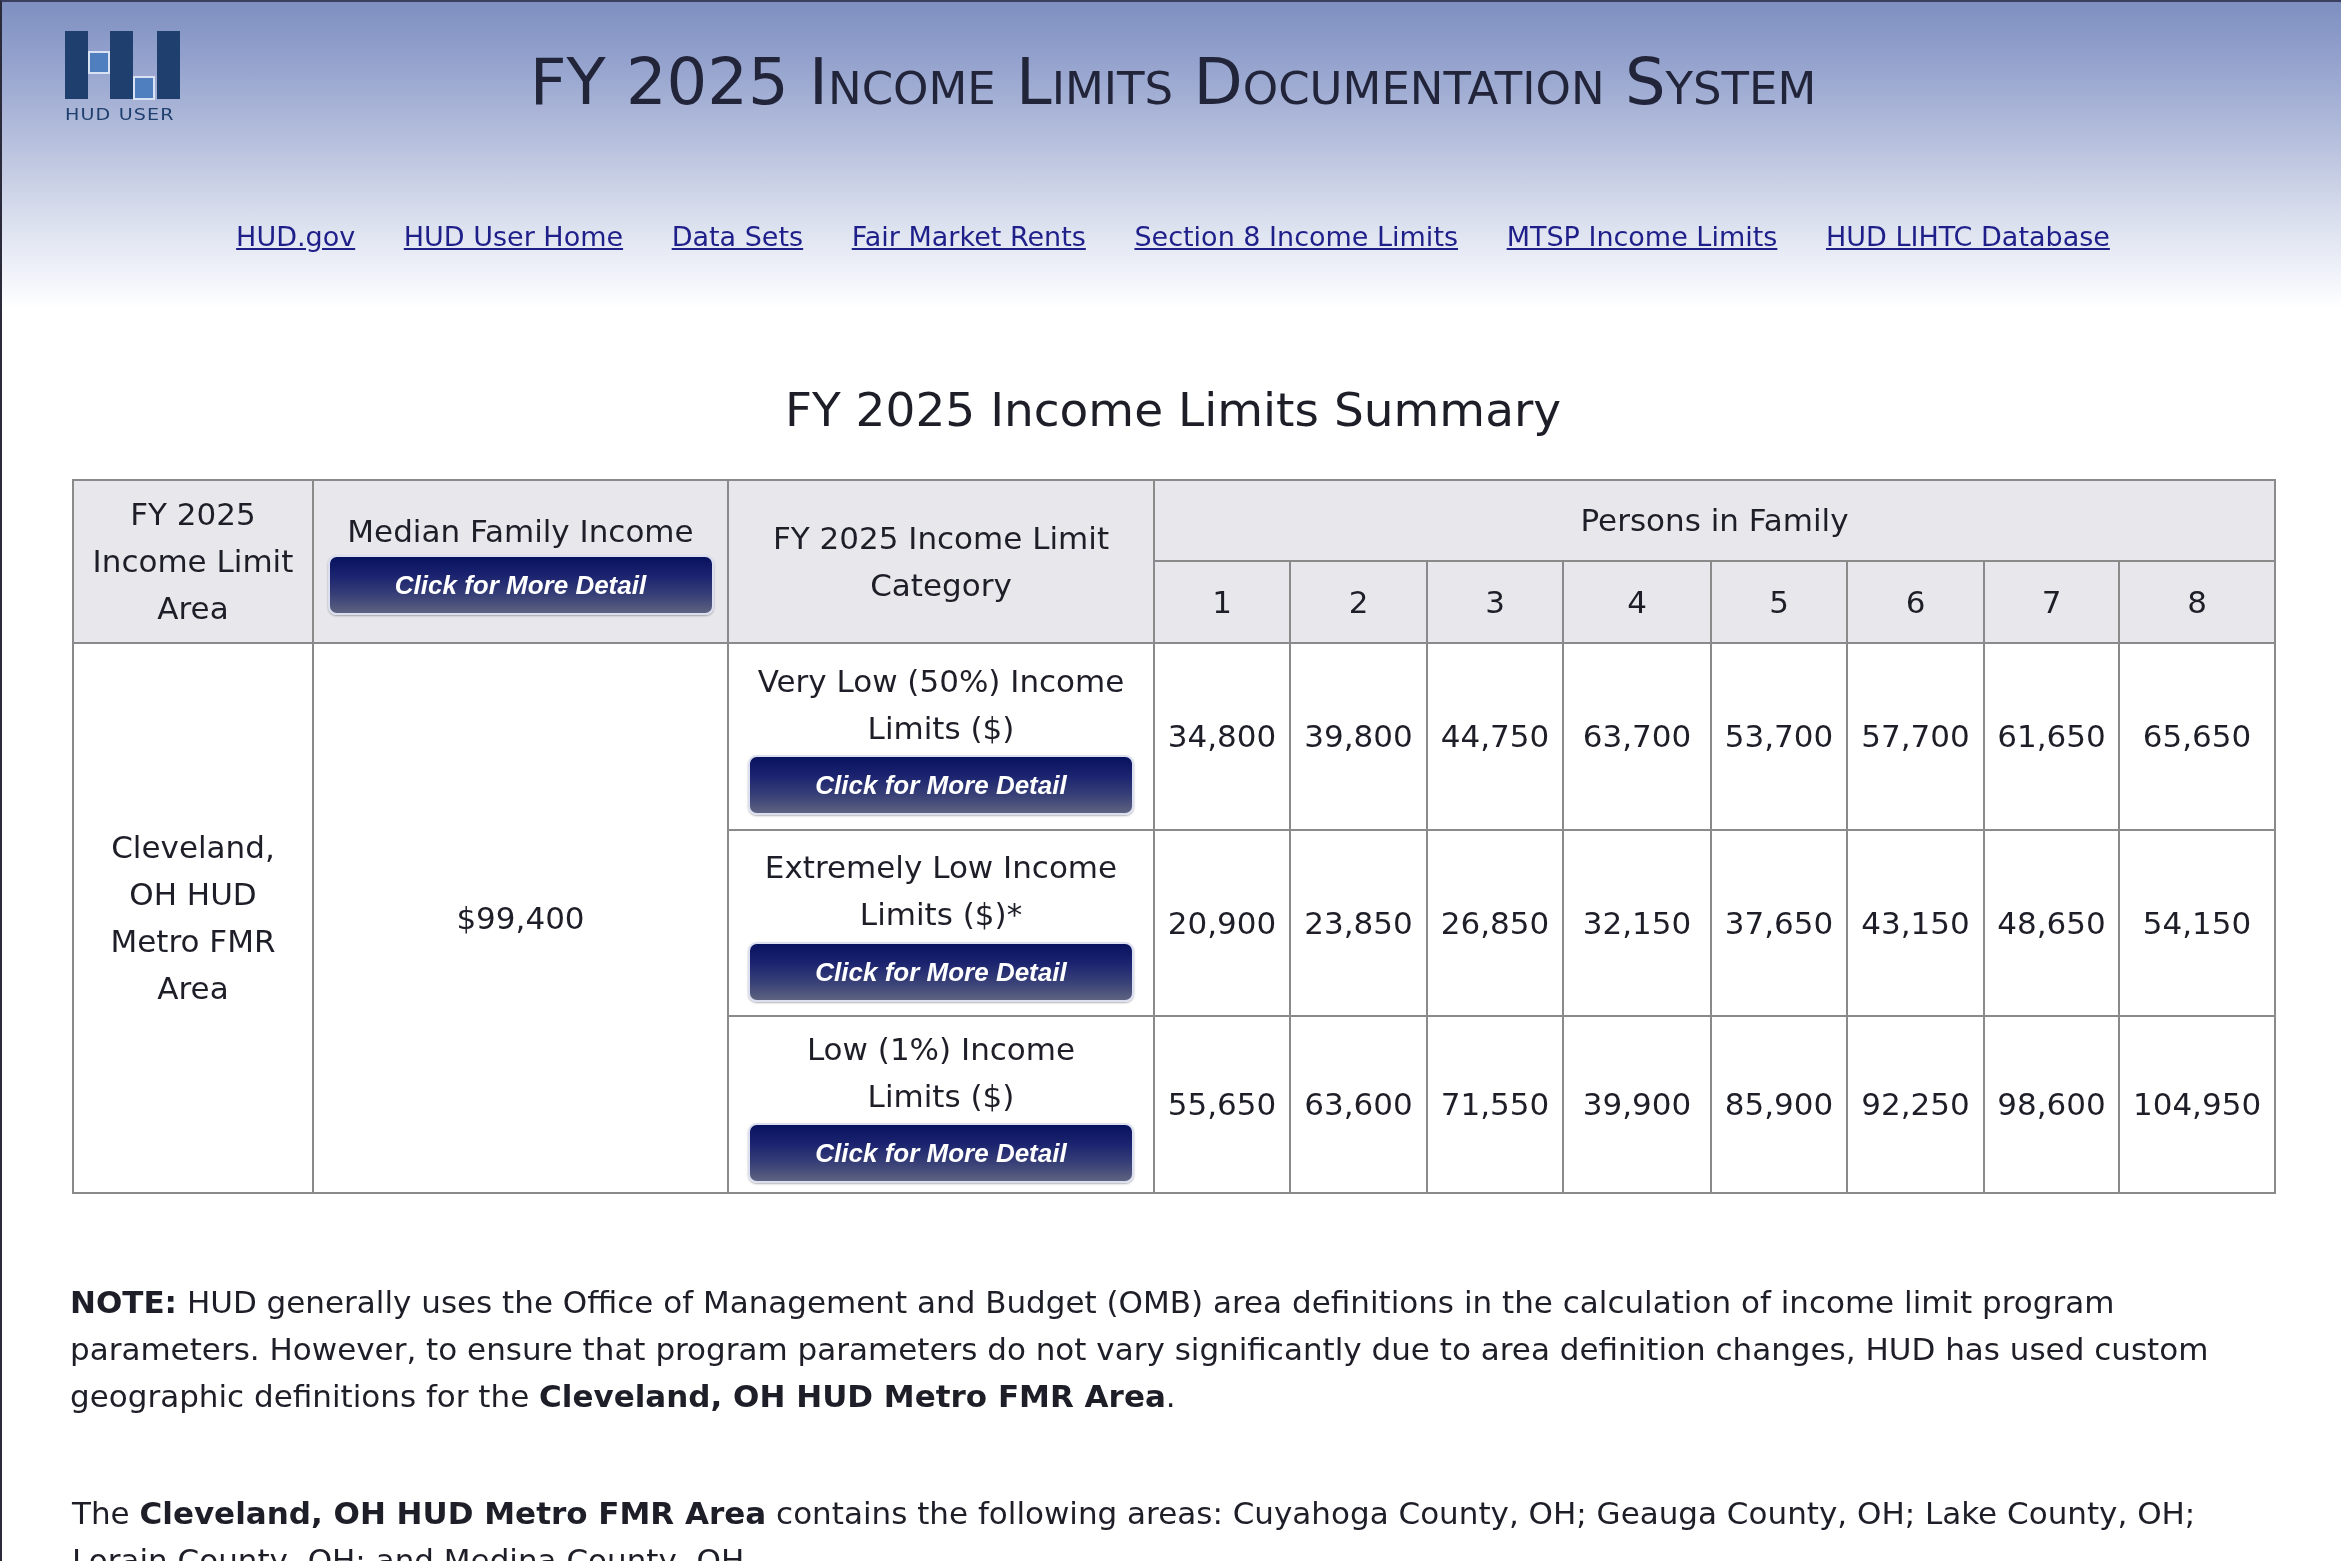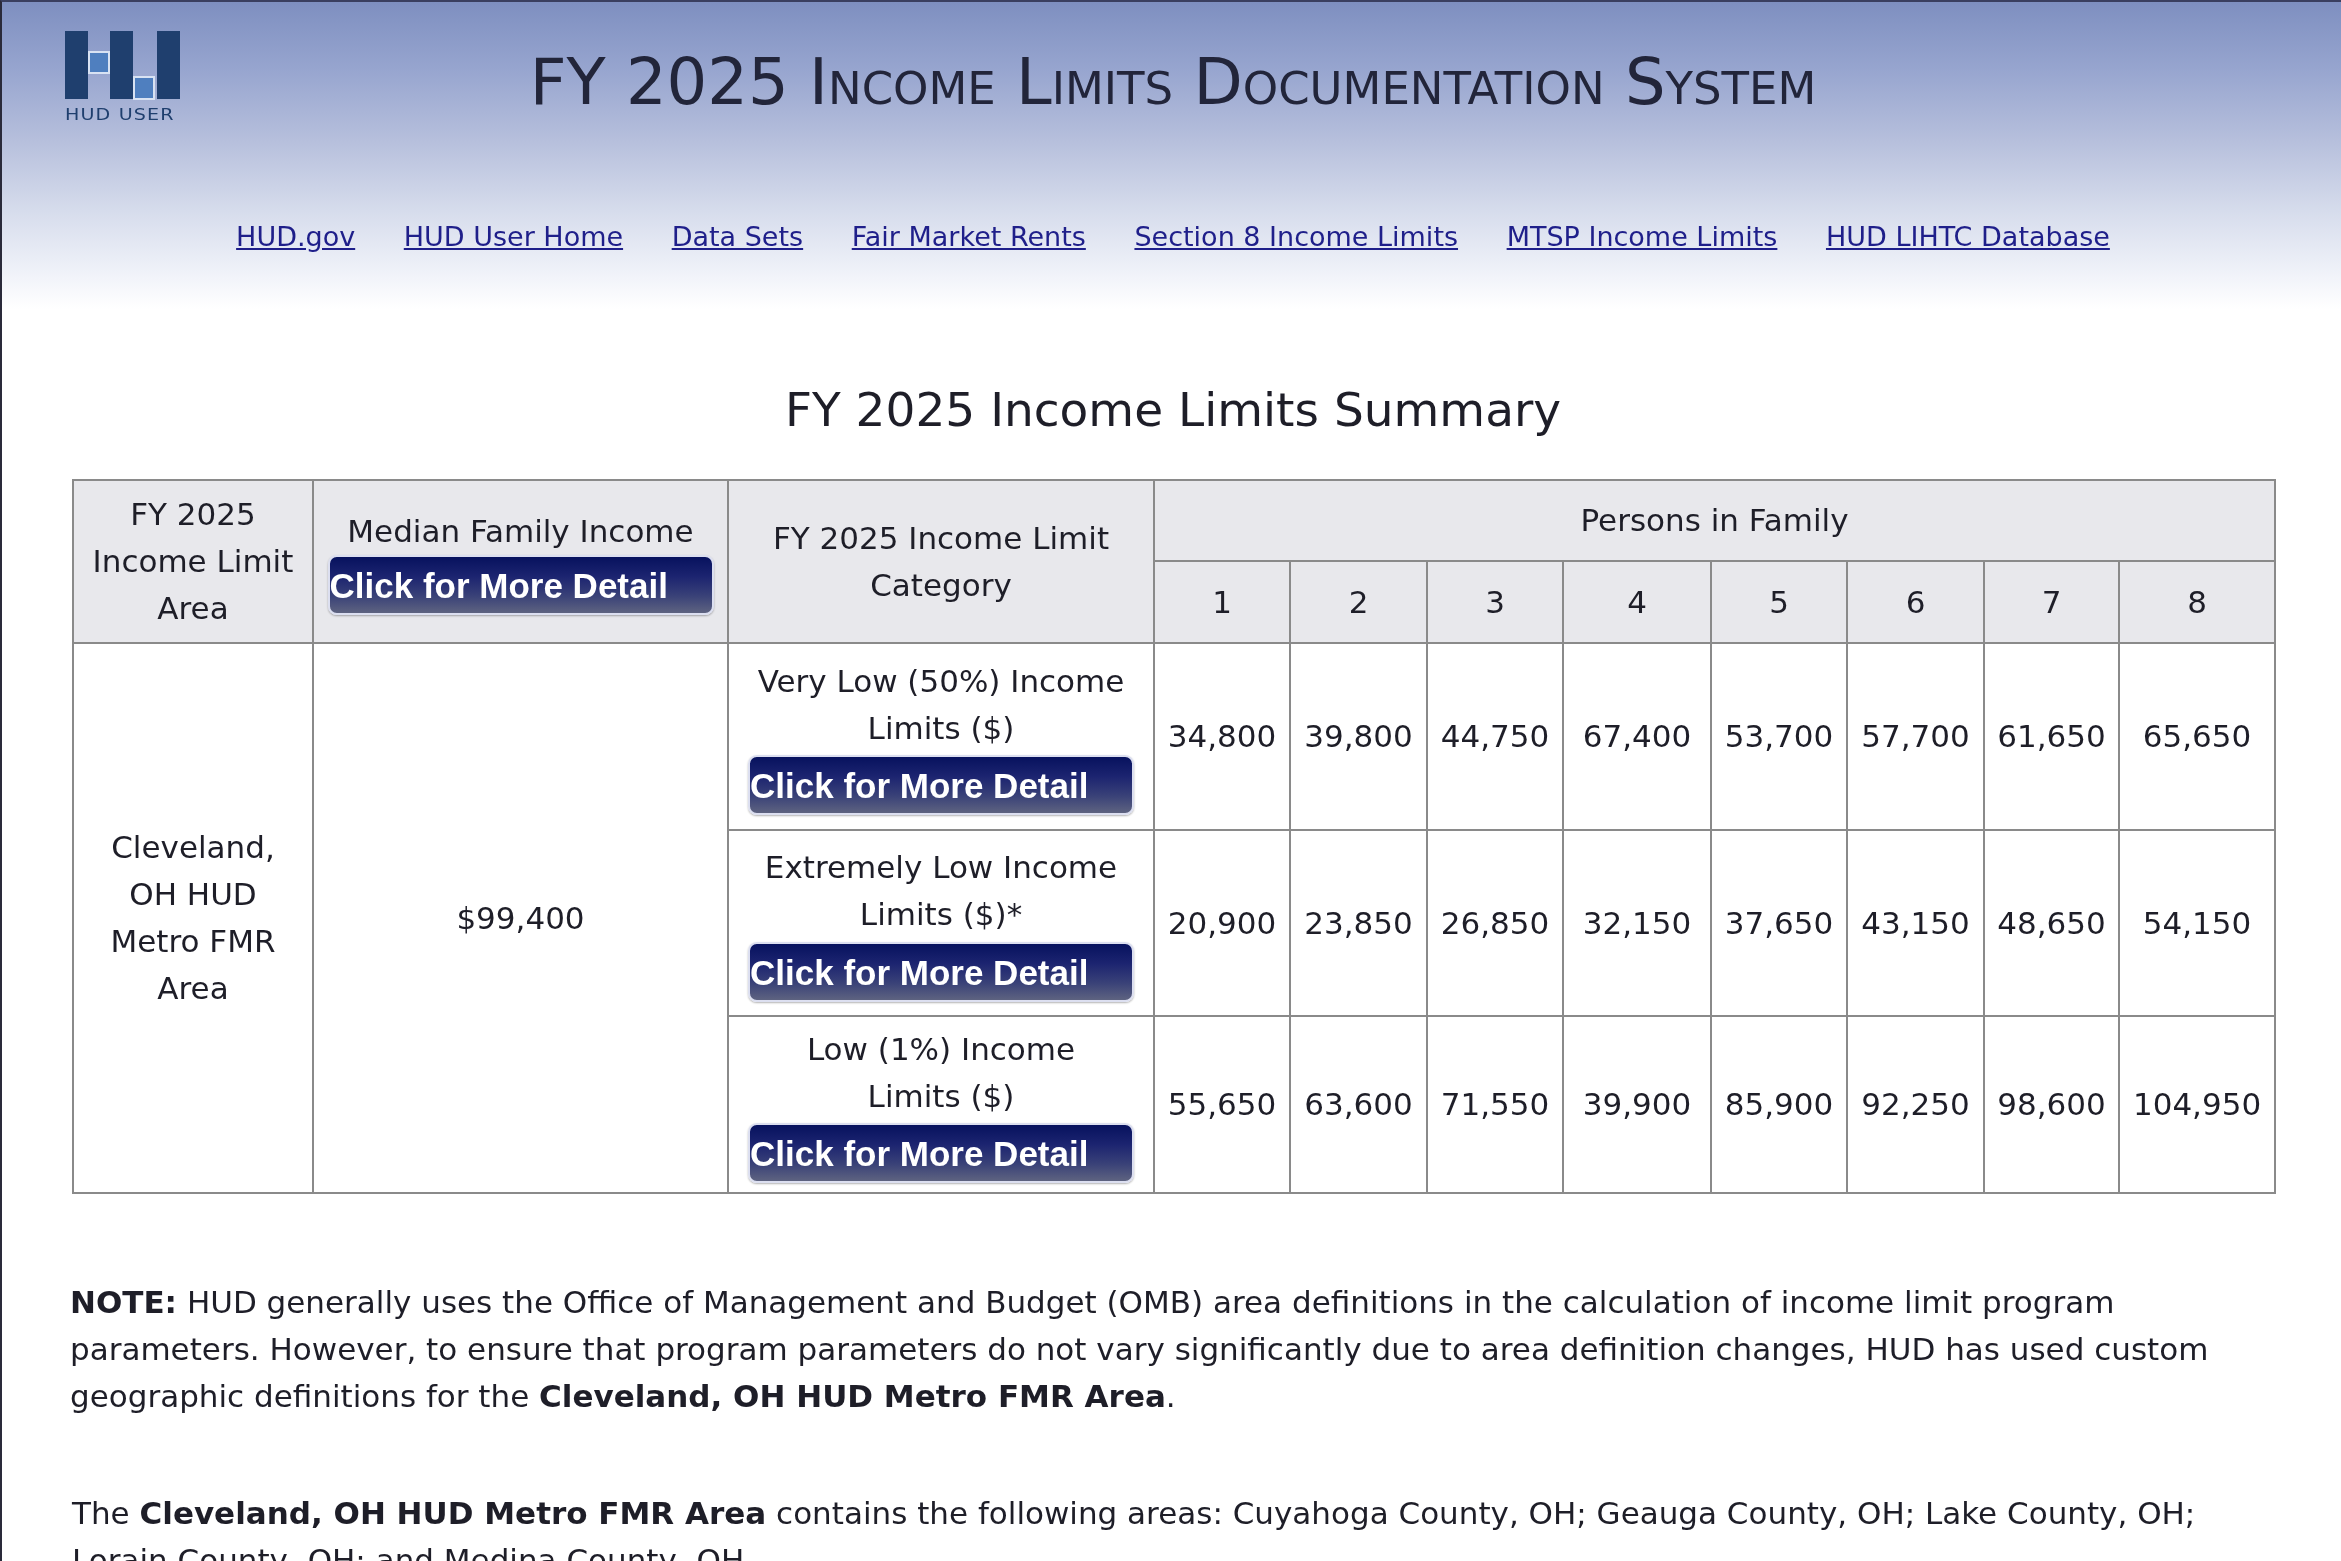--- a/index.html
+++ b/index.html
@@ -51,23 +51,24 @@
   .hdr-top th { height: 79px; }
   .hdr-bot th { height: 80px; }
   .row1 td { height: 185px; border-radius: 15px; }
   .row2 td { height: 184px; }
   .row3 td { height: 175px; }
   .bold { font-weight: bold; }
   .btn {
     display: block; margin: 3.9px auto 0 auto; width: 386px; height: 60px;
     border-radius: 8.8px; border: 2px solid #dcdff0;
     background: linear-gradient(to bottom, #07125e 0%, #1c2470 35%, #3a4278 70%, #5e6380 100%);
-    color: #ffffff; font-family: "Liberation Sans", sans-serif; font-weight: bold; font-size: 35px;
-    line-height: 57px; text-align: left; cursor: pointer; box-sizing: border-box;
+    color: #ffffff; font-family: "Liberation Sans", sans-serif; font-weight: bold; font-size: 26px;
+    line-height: 57px; text-align: center; cursor: pointer; box-sizing: border-box;
     box-shadow: 0 1px 2px rgba(0,0,0,0.3);
+    font-style: italic;
   }
   .cat-label { display: block; line-height: 47px; }
   .note {
     position: absolute; left: 68px; top: 1246px; width: 2224px;
     font-size: 31px; line-height: 47px; color: #1e1e28;
   }
   .note2 {
     position: absolute; left: 70px; top: 1457px; width: 2224px;
     font-size: 31px; line-height: 47px; color: #1e1e28;
   }
@@ -139,21 +140,21 @@
     <td rowspan="3">
       <span>$99,400</span>
     </td>
     <td>
       <span class="cat-label" style="padding:0 19.5px;">Very Low (50%) Income Limits ($)</span>
       <span class="btn">Click for More Detail</span>
     </td>
     <td>34,800</td>
     <td>39,800</td>
     <td>44,750</td>
-    <td class="bold">67,400</td>
+    <td class="bold">63,700</td>
     <td>53,700</td>
     <td>57,700</td>
     <td>61,650</td>
     <td>65,650</td>
   </tr>
   <tr class="row2">
     <td>
       <span class="cat-label" style="padding:0 19.5px;">Extremely Low Income Limits ($)*</span>
       <span class="btn">Click for More Detail</span>
     </td>

